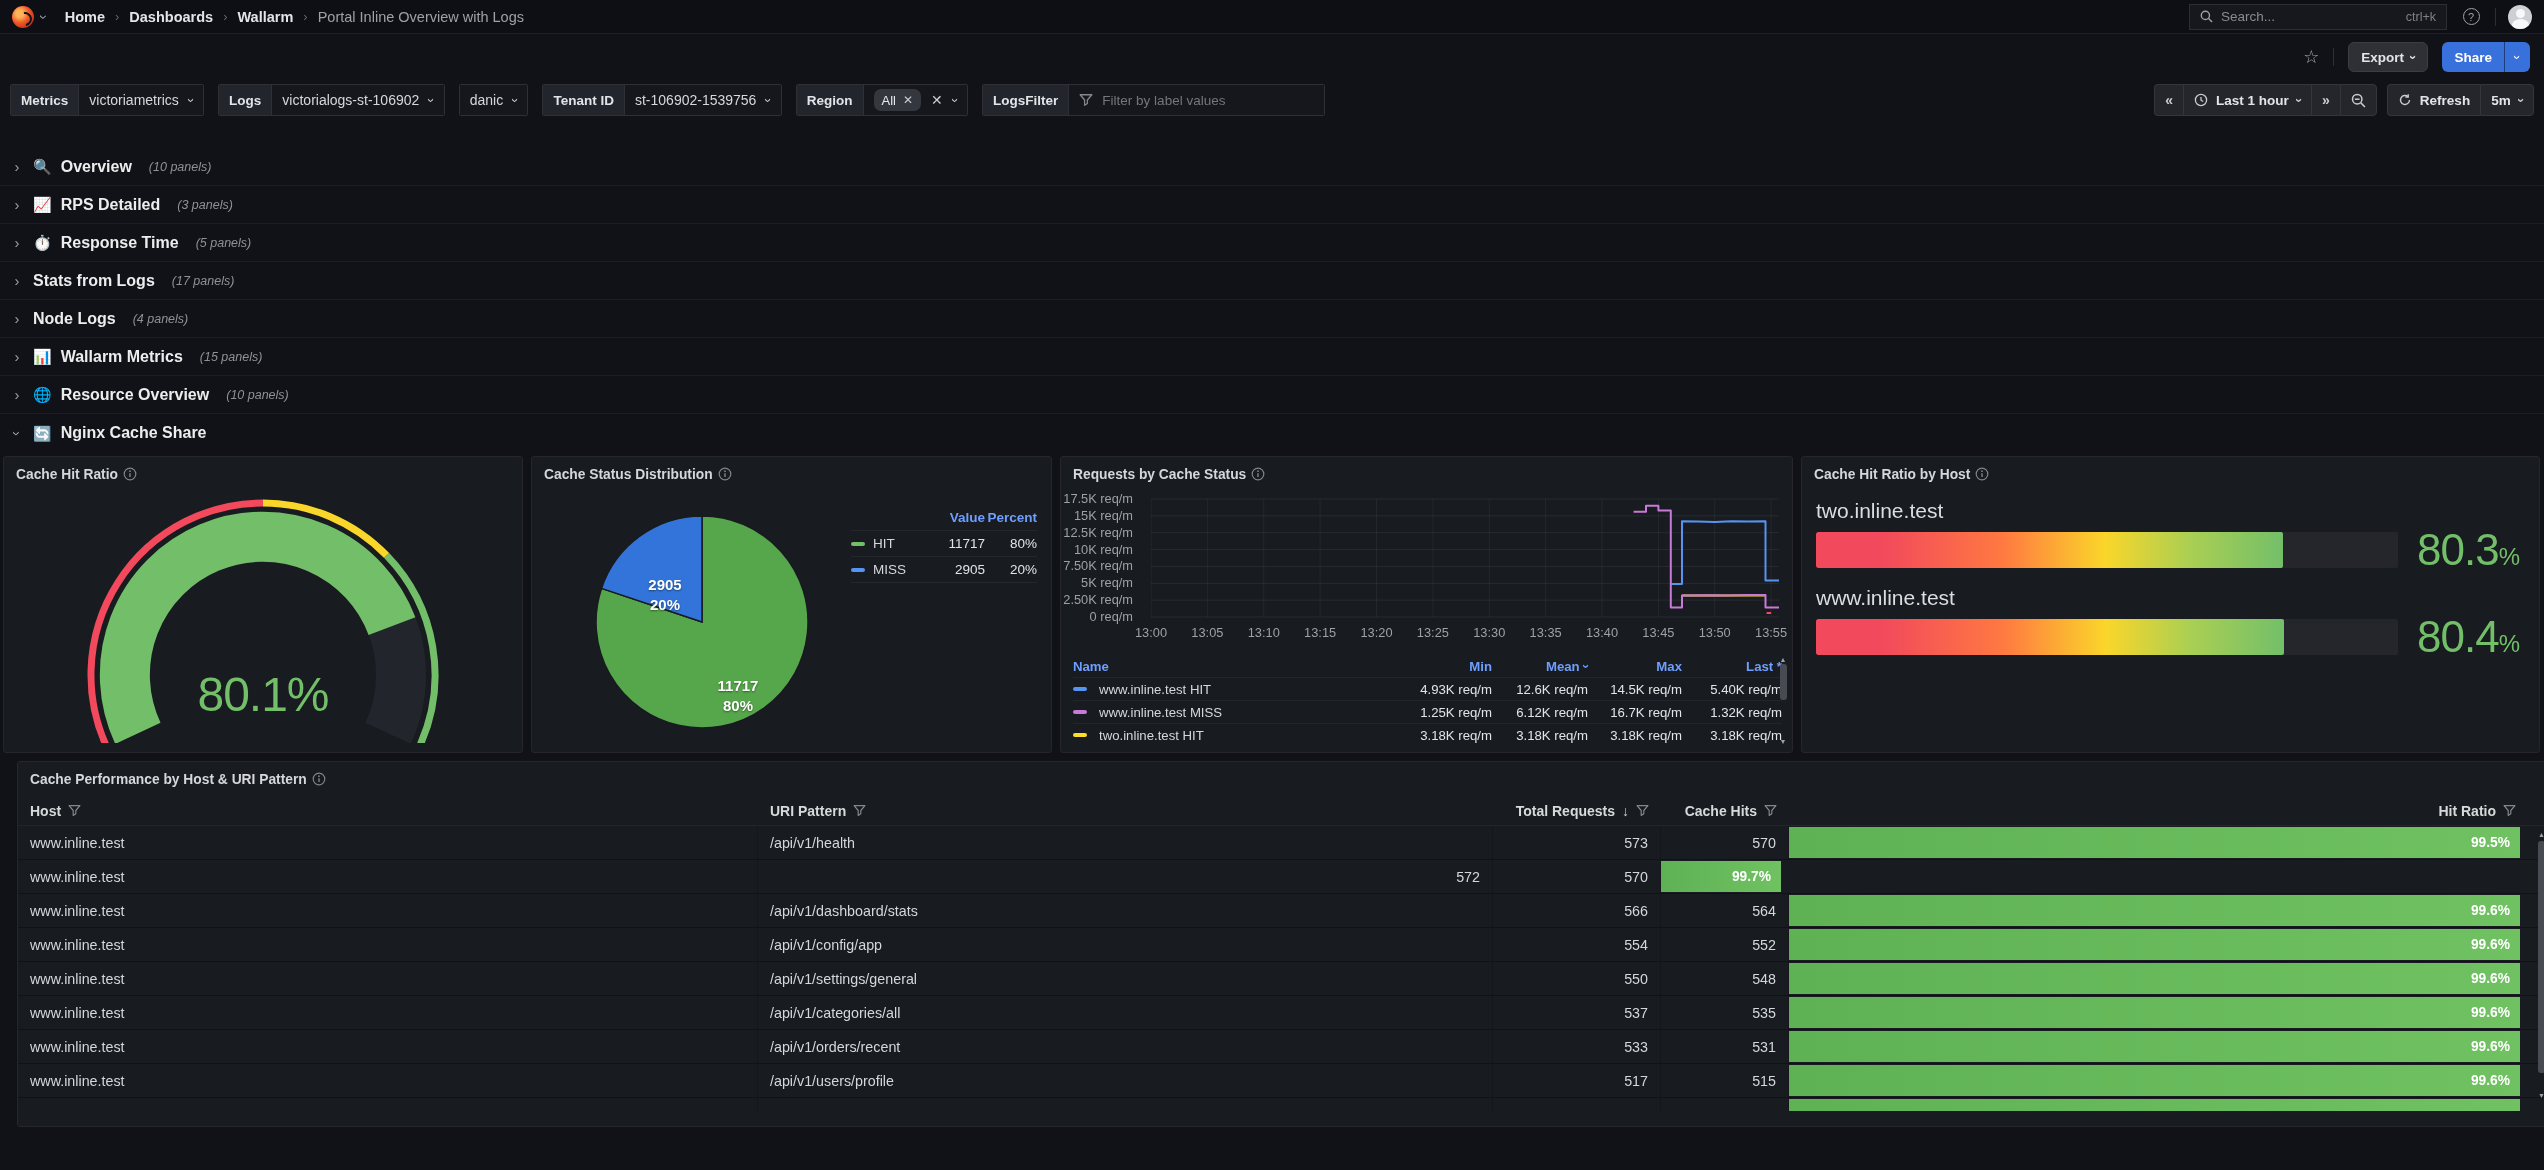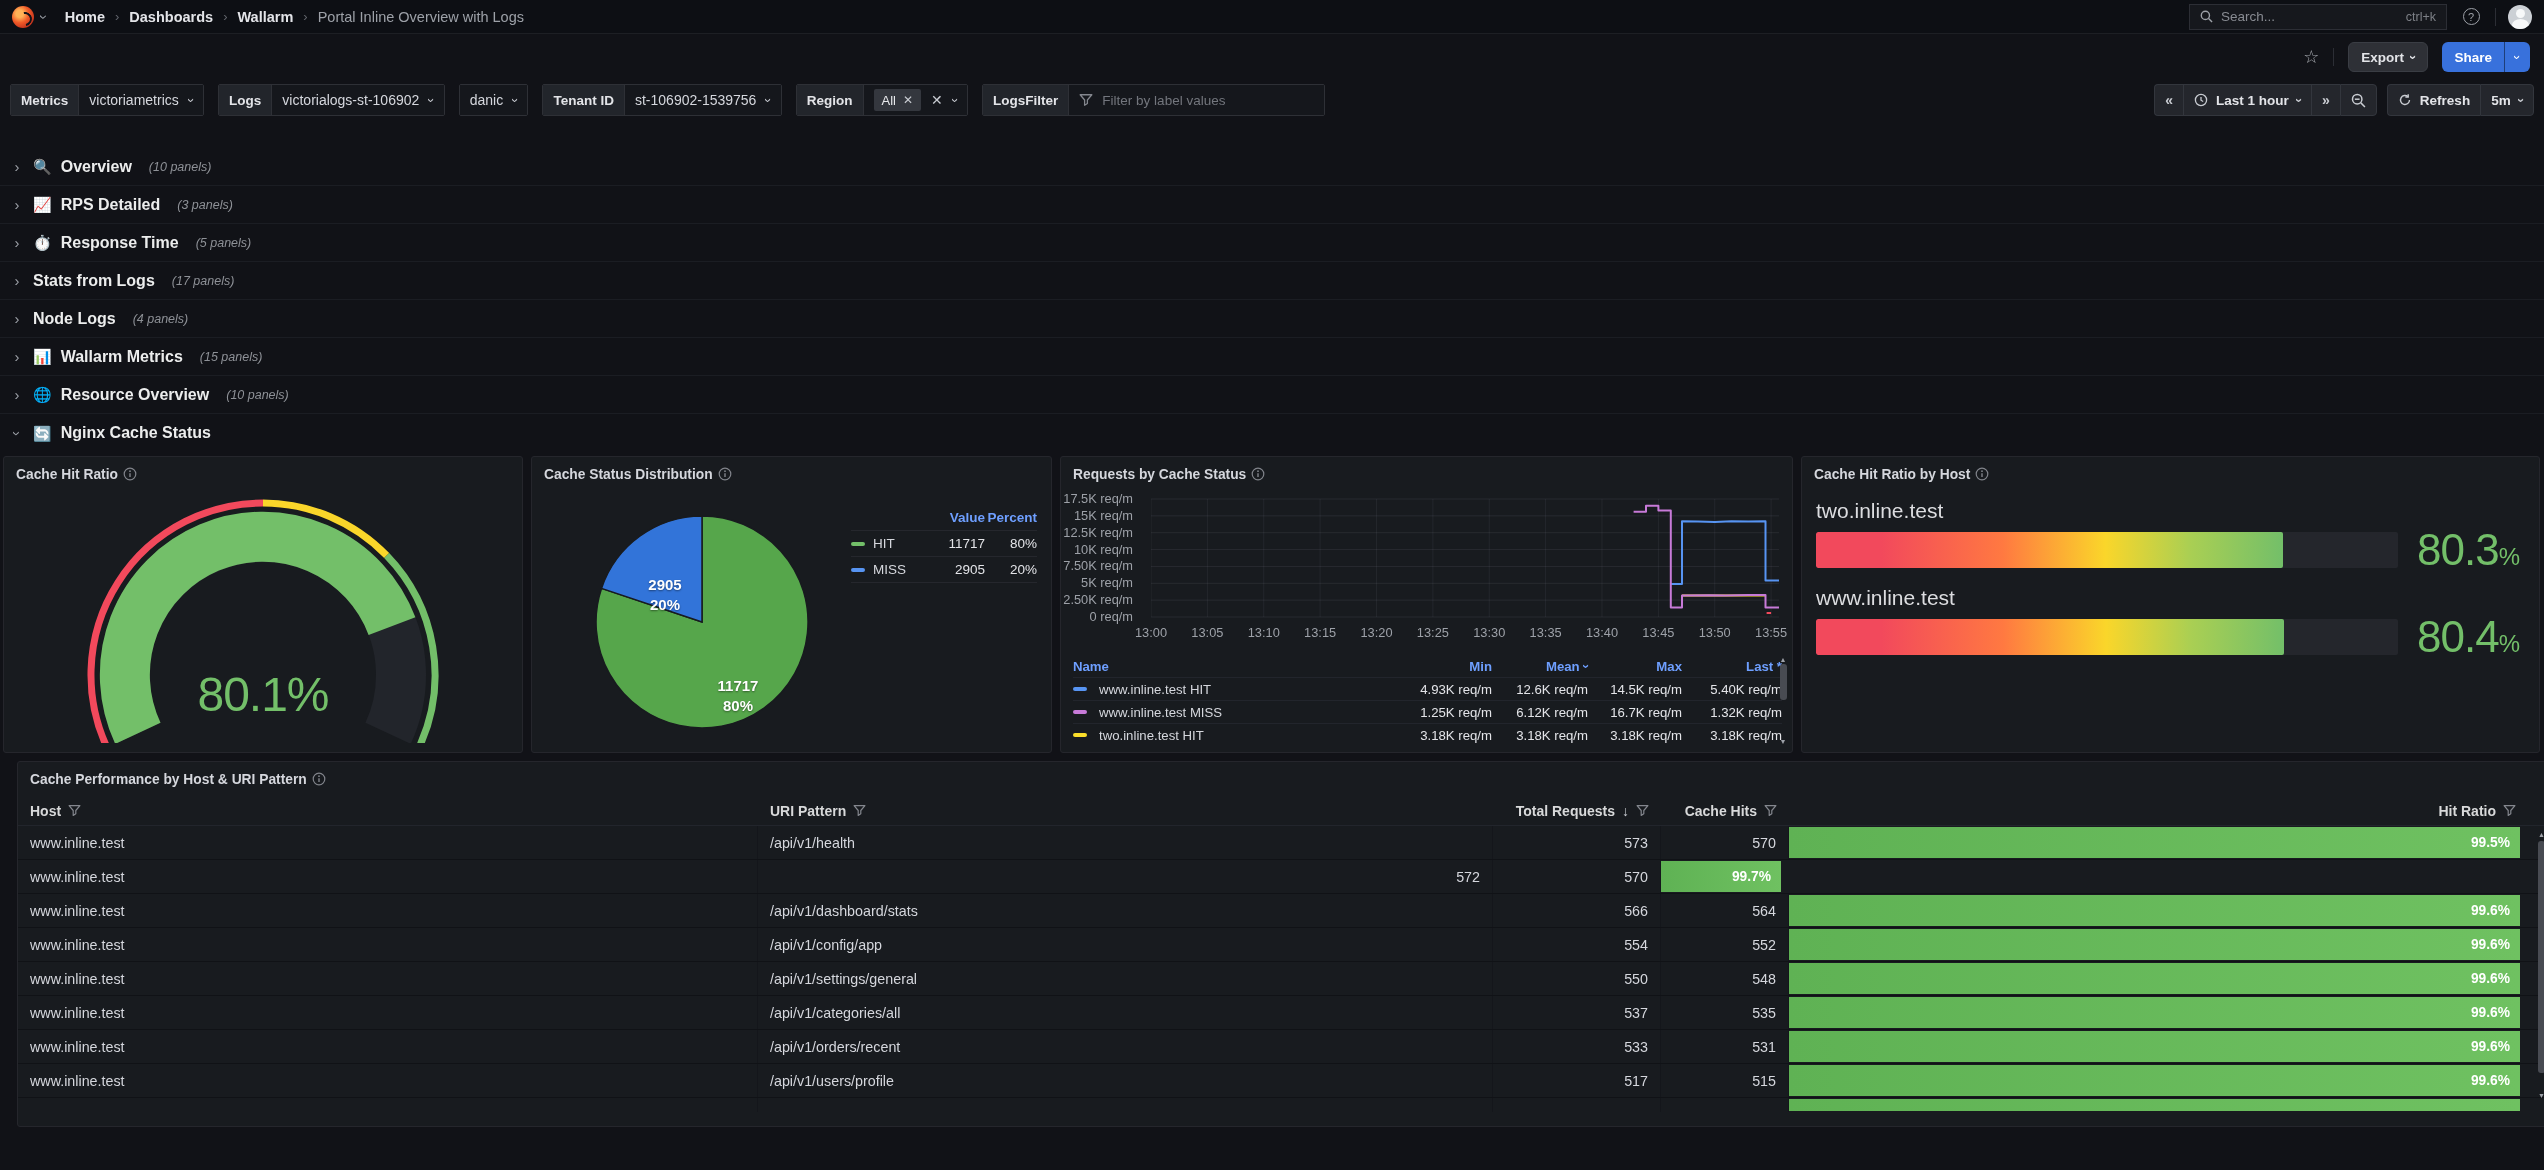--- a/index.html
+++ b/index.html
@@ -38,21 +38,21 @@
   .btn-primary{background:#3871dc;color:#fff;border:none;border-radius:6px 0 0 6px}
   .share-split{display:flex;align-items:stretch}
   .share-caret{width:26px;background:#3871dc;border-left:1px solid rgba(0,0,0,.45);border-radius:0 6px 6px 0;display:flex;align-items:center;justify-content:center;color:#fff}
   .caret::before{content:"›";display:inline-block;transform:rotate(90deg);font-size:13px}
 
   
   .varbar{display:flex;align-items:center;padding:4px 10px 10px 10px;gap:14px}
   .varctl{display:flex;height:32px;border:1px solid #2e3036;border-radius:2px;overflow:hidden}
   .varlabel{background:#22252b;display:flex;align-items:center;padding:0 10px;font-size:13.5px;font-weight:700;color:#e3e4e8;border-right:1px solid #2e3036}
   .varvalue{background:#15171c;display:flex;align-items:center;padding:0 10px;gap:10px;font-size:14px;color:#d5d7dd}
-  .chip{background:#34373e;border-radius:2px;height:22px;display:flex;align-items:center;gap:7px;padding:0 8px;font-size:13px;color:#e8e9ec}
+  .chip{background:#34373e;border-radius:7px;height:22px;display:flex;align-items:center;gap:7px;padding:0 8px;font-size:13px;color:#e8e9ec}
   .chip .x{font-size:12px;color:#c9ccd2}
   .filter-input{background:#15171c;display:flex;align-items:center;gap:9px;padding:0 10px;min-width:255px}
   .filter-input .ph{color:#73767d;font-size:13.5px}
   .time-right{margin-left:auto;display:flex;align-items:center;gap:10px}
   .tbtn{height:32px;background:#24262c;border:1px solid #33363d;border-radius:4px;display:flex;align-items:center;padding:0 10px;gap:8px;font-size:13.5px;font-weight:600;color:#e3e4e8}
   .tgroup{display:flex}
   .tgroup .tbtn{border-radius:0;border-right-width:0}
   .tgroup .tbtn:first-child{border-radius:4px 0 0 4px}
   .tgroup .tbtn:last-child{border-radius:0 4px 4px 0;border-right-width:1px}
   .gly{color:#c9ccd2;font-size:14px;line-height:1}
@@ -326,21 +326,21 @@
       </div>
       <div class="rowhdr">
         <span class="chev"></span>
         <span class="ricon">🌐</span>
         <span class="rtitle">Resource Overview</span>
         <span class="rcount">(10 panels)</span>
       </div>
       <div class="rowhdr expanded">
         <span class="chev"></span>
         <span class="ricon">🔄</span>
-        <span class="rtitle">Nginx Cache Status</span>
+        <span class="rtitle">Nginx Cache Share</span>
 
       </div>
     </div>
 
   <div class="panelrow">
 
     <section class="panel p-gauge">
       <div class="phead">
         <span class="ptitle">Cache Hit Ratio</span>
         <svg width="14" height="14" viewBox="0 0 14 14" class="info-icon">

